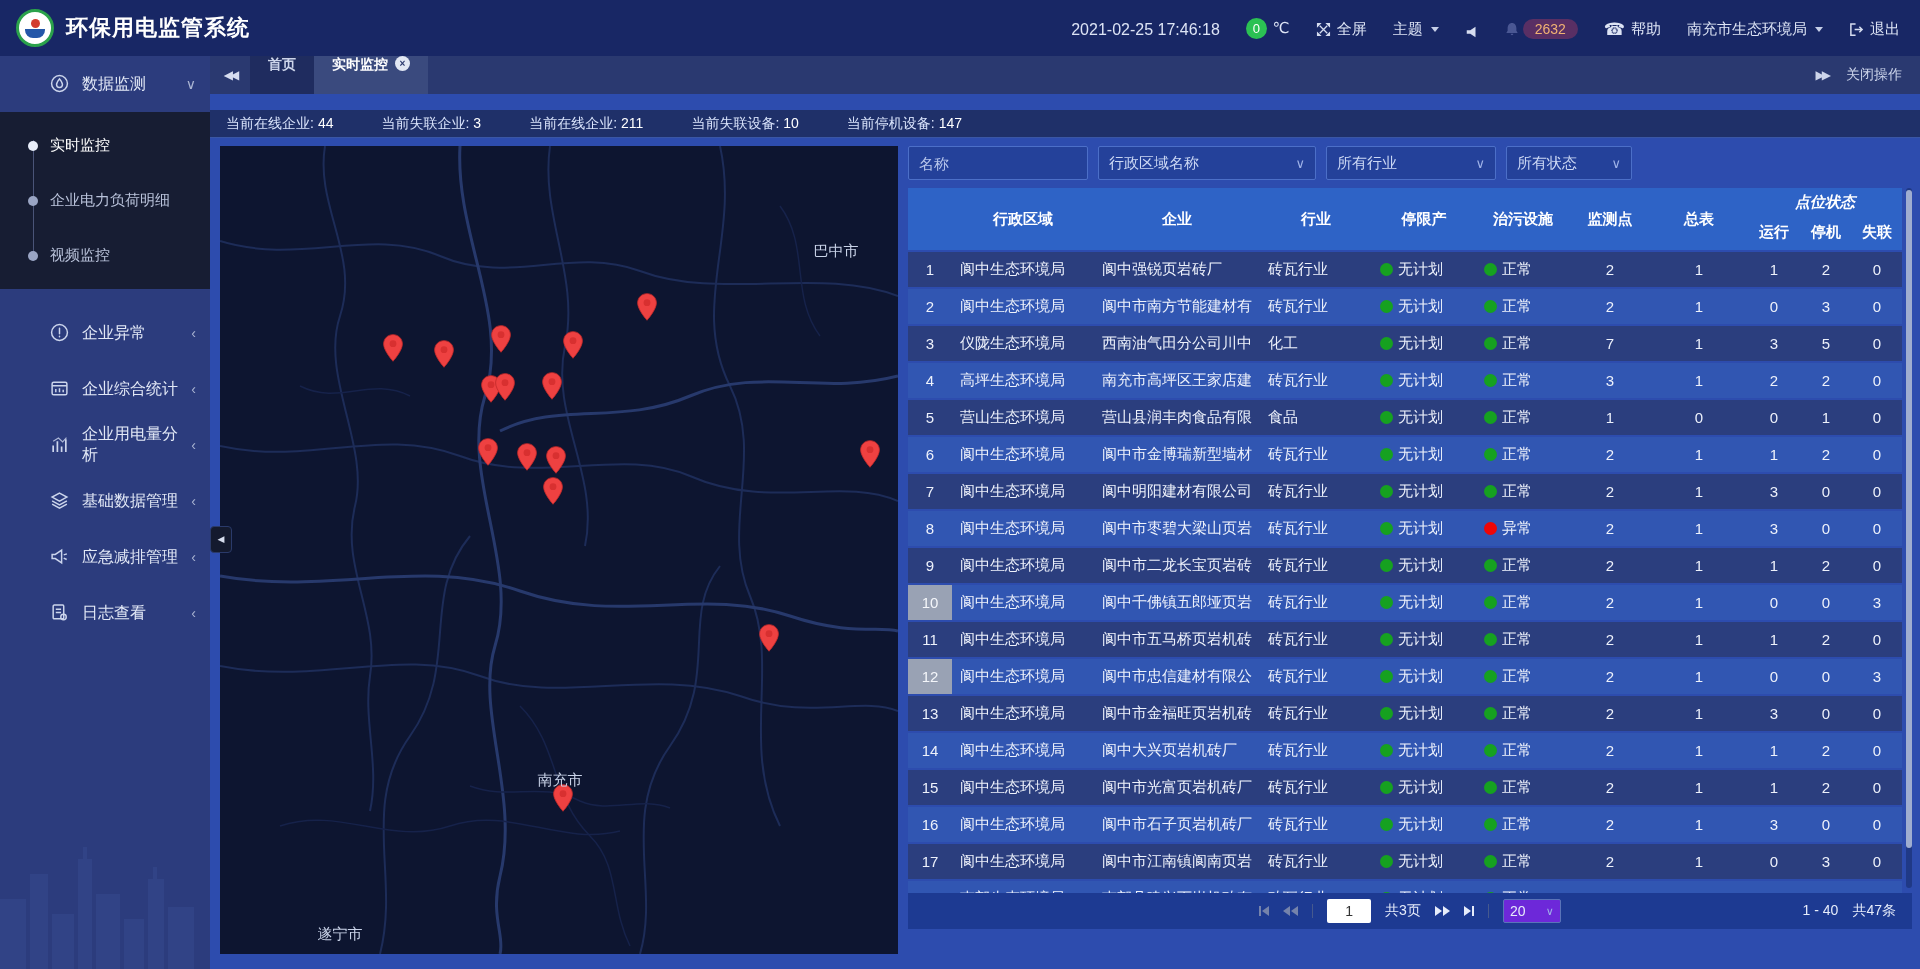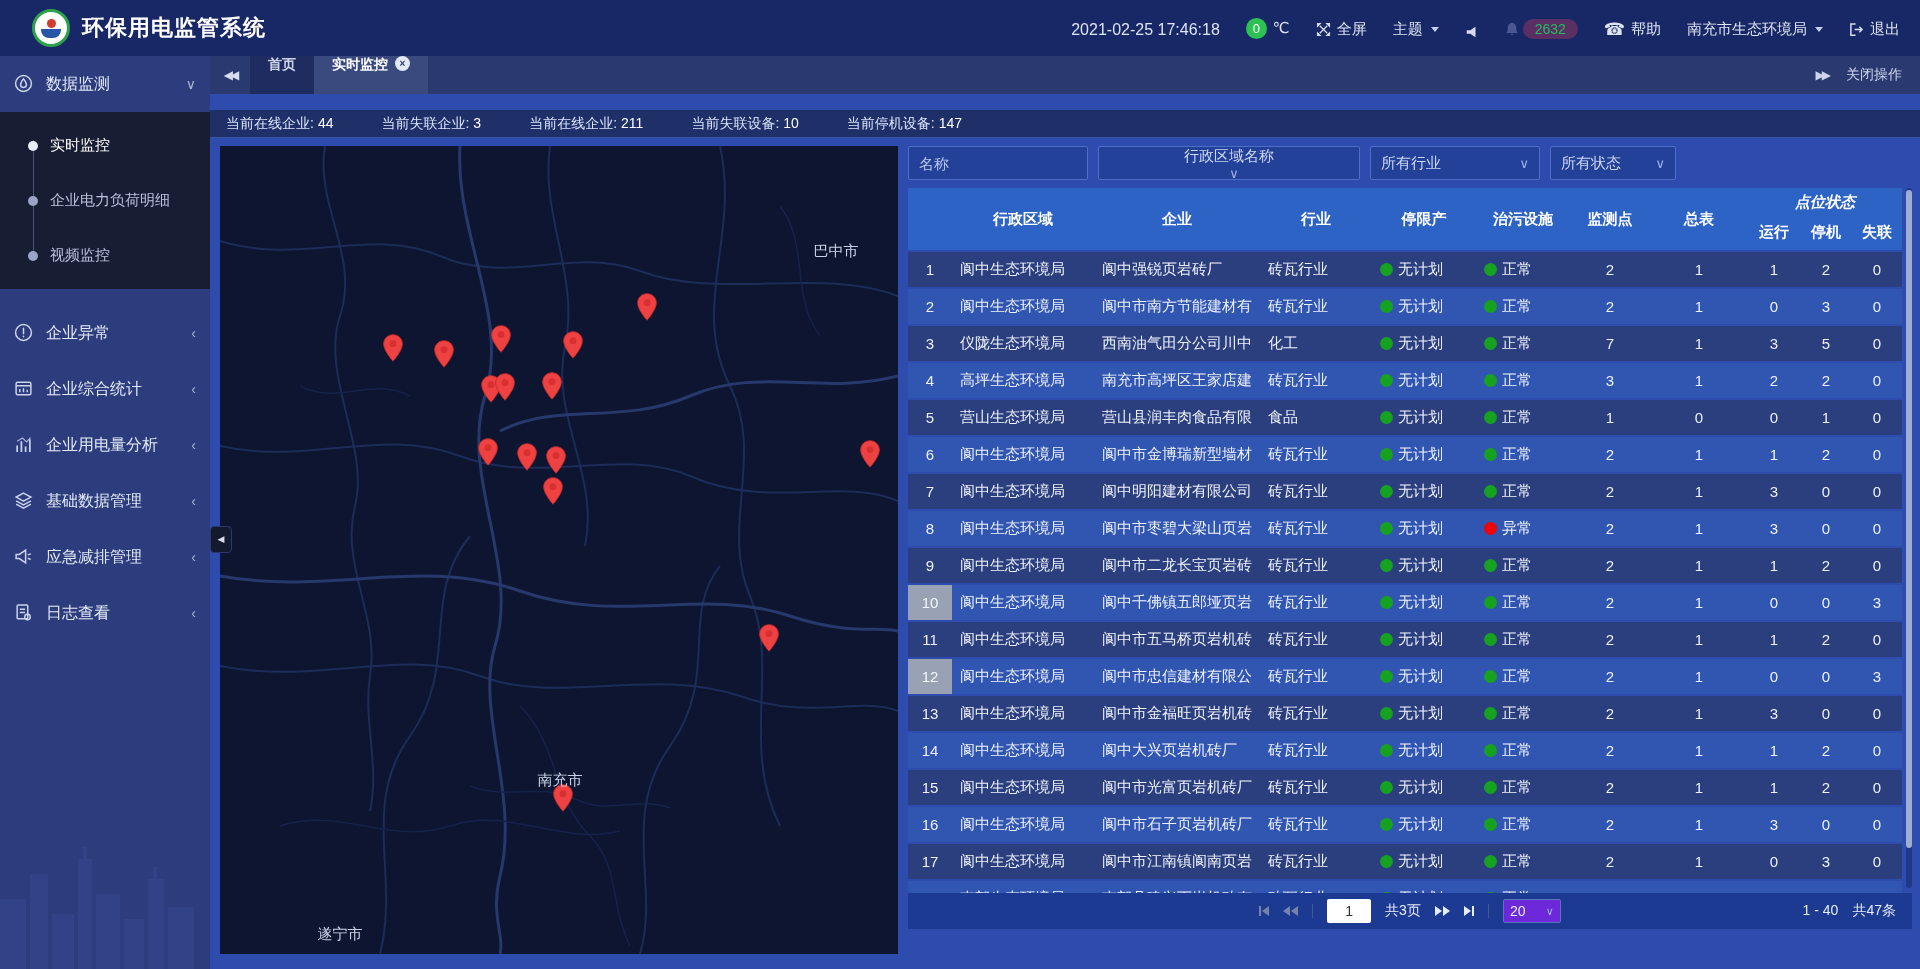--- a/index.html
+++ b/index.html
@@ -1,42 +1,42 @@
 <!DOCTYPE html>
 <html><head>
 <meta charset="utf-8">
 <style>
   * { margin:0; padding:0; box-sizing:border-box; }
   html,body { width:1920px; height:969px; overflow:hidden; }
   body { font-family:"Liberation Sans","DejaVu Sans",sans-serif; background:#2d4cae; color:#e9eefb; }
   .page { position:relative; width:1920px; height:969px; display:flex; flex-direction:column; }
 
   
-  .hdr { height:56px; background:#182765; display:flex; align-items:center; padding:0 20px 0 32px; flex:0 0 auto; }
+  .hdr { height:56px; background:#182765; display:flex; align-items:center; padding:0 20px 0 16px; flex:0 0 auto; }
   .logo { width:38px; height:38px; border-radius:50%; background:#fff; border:3px solid #2ba24b; position:relative; flex:0 0 auto; }
   .logo i { position:absolute; left:50%; top:7px; width:9px; height:9px; margin-left:-4.5px; border-radius:50%; background:#d23c2e; }
   .logo b { position:absolute; left:6px; bottom:6px; right:6px; height:9px; border-radius:0 0 8px 8px; background:#2457a8; }
   .hdr-title { font-size:22px; font-weight:bold; color:#fff; margin-left:12px; letter-spacing:1px; }
   .hdr-right { margin-left:auto; display:flex; align-items:flex-end; gap:26px; font-size:15px; color:#dde4f5; }
   .hitem { display:flex; align-items:center; gap:6px; cursor:pointer; }
   .datetime { font-size:16px; }
   .temp-badge { width:21px; height:21px; border-radius:50%; background:#2bc153; color:#fff; font-size:13px; display:flex; align-items:center; justify-content:center; }
   .caret { width:0; height:0; border-left:4px solid transparent; border-right:4px solid transparent; border-top:5px solid #c6cfe8; display:inline-block; margin-left:2px; }
   .ic { display:inline-flex; align-items:center; justify-content:center; color:#d6ddf0; }
   .bell-wrap { display:flex; align-items:center; gap:4px; opacity:.95; }
   .bell { color:#4d5a96; }
-  .notif-pill { background:rgba(150,55,100,.55); color:#22c55e; border-radius:10px; padding:2px 12px; font-size:14px; }
+  .notif-pill { background:rgba(150,55,100,.55); color:#fdba74; border-radius:10px; padding:2px 12px; font-size:14px; }
   .phone-glyph { font-size:17px; line-height:1; }
 
   
   .body { flex:1; display:flex; min-height:0; }
 
   
   .sidebar { width:210px; background:#2c3c7d; flex:0 0 auto; position:relative; overflow:hidden; }
-  .s-item { height:56px; display:flex; align-items:center; padding:0 14px 0 14px; color:#e2e8f6; font-size:16px; cursor:pointer; }
+  .s-item { height:56px; display:flex; align-items:center; padding:0 14px 0 14px; color:#e2e8f6; font-size:16px; cursor:pointer;margin-left:36px; }
   .s-item .s-ico { width:20px; height:20px; margin-right:12px; flex:0 0 auto; color:#ccd5ec; }
   .s-item .s-chev { margin-left:auto; font-size:14px; color:#aab4d2; }
   .s-sub { background:#171d33; padding:6px 0; position:relative; }
   .s-sub .s-line { position:absolute; left:33px; top:28px; bottom:28px; width:1px; background:#4a5478; }
   .s-sub-item { height:55px; display:flex; align-items:center; padding-left:50px; color:#b9c2da; font-size:15px; position:relative; cursor:pointer; }
   .s-sub-item .s-dot { position:absolute; left:28px; width:10px; height:10px; border-radius:50%; background:#9aa5c4; }
   .s-sub-item.active { color:#ffffff; }
   .s-sub-item.active .s-dot { background:#e8edfa; }
   .skyline { position:absolute; left:0; right:0; bottom:0; opacity:.45; }
 
@@ -65,21 +65,21 @@
 
   
   .panel { flex:1; height:779px; display:flex; flex-direction:column; position:relative; min-width:0; }
   .filters { display:flex; gap:10px; height:34px; margin-bottom:8px; flex:0 0 auto; }
   .f-box { background:#24419a; border:1px solid #4c6fc8; border-radius:2px; height:34px; display:flex; align-items:center; padding:0 10px; font-size:15px; color:#ccd8f4; cursor:pointer; }
   .f-input { width:180px; }
   .f-input input { background:transparent; border:none; outline:none; color:#ccd8f4; font-size:15px; width:100%; font-family:inherit; }
   .f-input input::placeholder { color:#b9c7ec; }
   .f-sel { justify-content:space-between; }
   .f-sel .v { font-size:13px; color:#9fb3e8; margin-left:10px; }
-  .w-region{ width:262px;flex-direction:column; } .w-ind{ width:170px; } .w-status{ width:126px; }
+  .w-region{ width:218px; } .w-ind{ width:170px; } .w-status{ width:126px; }
 
   
   .cols { display:grid; grid-template-columns:44px 142px 166px 112px 104px 94px 80px 98px 52px 52px 50px; }
   .thead { background:#2e63c6; height:62px; grid-template-rows:26px 36px; flex:0 0 auto; width:994px; }
   .th { grid-row:1 / span 2; display:flex; align-items:center; justify-content:center; font-size:15px; color:#fff; font-weight:bold; }
   .th-group { grid-column:9 / span 3; grid-row:1; display:flex; align-items:flex-end; justify-content:center; font-size:15px; color:#fff; font-weight:bold; font-style:italic; padding-bottom:2px; }
   .th-sub { grid-row:2; display:flex; align-items:center; justify-content:center; font-size:15px; color:#fff; font-weight:bold; }
   .tbody { margin-top:2px; height:641px; overflow:hidden; width:994px; flex:0 0 auto; }
   .tr { height:35px; margin-bottom:2px; font-size:15px; color:#edf1fb; cursor:pointer; }
   .tr.dark { background:#2b3e7e; }

